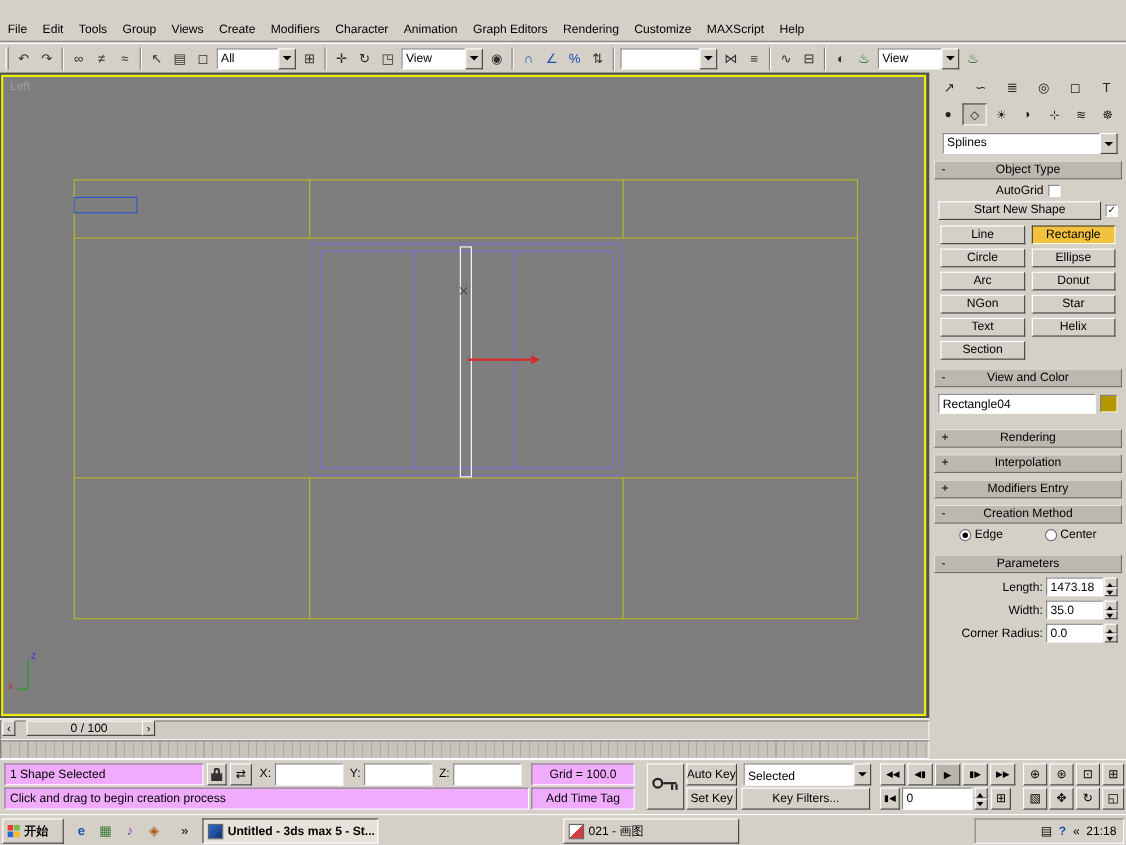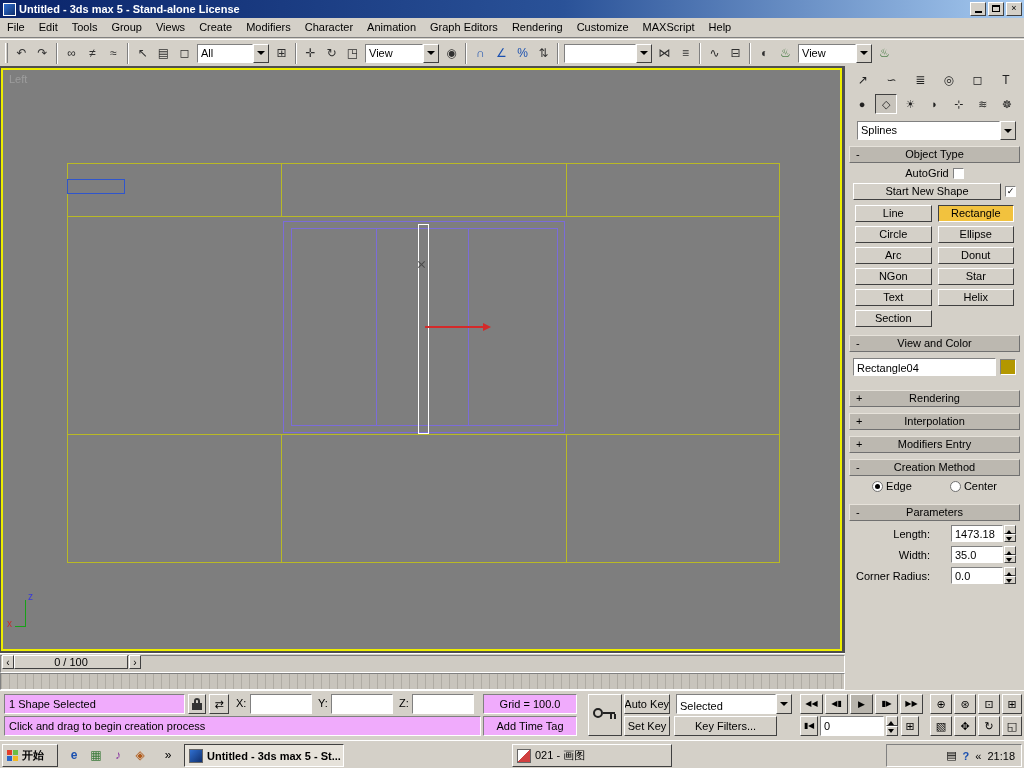--- a/index.html
+++ b/index.html
@@ -56,21 +56,21 @@
   .axis-z { position:absolute; color:#3a3ad8; font-size:10px; }
   .axis-x { position:absolute; color:#c03030; font-size:10px; }
 
   
   #timeslider { position:absolute; left:0; top:653px; width:845px; height:20px; background:#d4d0c8;
     border-top:1px solid #fff; }
   #ts-track { position:absolute; left:0; top:1px; width:845px; height:18px;
     border:1px solid; border-color:#808080 #fff #fff #808080; background:#cfcbc3; }
   .ts-arrow { position:absolute; top:1px; width:12px; height:14px; text-align:center; line-height:13px; font-size:10px;
     border:1px solid; border-color:#fff #404040 #404040 #fff; background:#d4d0c8; }
-  #ts-handle { position:absolute; left:14px; top:1px; width:114px; height:14px; text-align:center; line-height:13px;
+  #ts-handle { position:absolute; left:24px; top:1px; width:114px; height:14px; text-align:center; line-height:13px;
     border:1px solid; border-color:#fff #404040 #404040 #fff; background:#d4d0c8; }
   #trackbar { position:absolute; left:0; top:673px; width:845px; height:17px; background:#c8c4bc;
     border:1px solid; border-color:#808080 #fff #fff #808080;
     background-image:repeating-linear-gradient(90deg,#b0aca4 0 1px,transparent 1px 8px); }
 
   
   #cmdpanel { position:absolute; left:845px; top:66px; width:179px; height:624px; background:#d4d0c8; }
   #cp-tabs, #cp-cats { display:flex; justify-content:space-between; padding:3px 6px 0; }
   .cp-tab { width:24px; height:22px; display:flex; align-items:center; justify-content:center; font-size:12px; color:#222; }
   .cp-cat { width:22px; height:20px; display:flex; align-items:center; justify-content:center; font-size:11px; color:#222; }
@@ -87,21 +87,21 @@
     border:1px solid; border-color:#fff #404040 #404040 #fff; background:#d4d0c8; }
   .ot-btn.active { background:#f2c23e; border-color:#404040 #fff #fff #404040; }
   #name-row { display:flex; align-items:center; margin:6px 8px 0; }
   #name-field { flex:1; height:18px; line-height:16px; padding:1px 3px; }
   #color-swatch { width:16px; height:16px; margin-left:4px; background:#b39700;
     border:1px solid; border-color:#808080 #fff #fff #808080; }
   .radio { width:11px; height:11px; border-radius:50%; background:#fff; border:1px solid #707070;
     display:inline-flex; align-items:center; justify-content:center; margin-right:3px; }
   .radio.sel::after { content:""; width:5px; height:5px; border-radius:50%; background:#000; }
   .param-row { display:flex; align-items:center; justify-content:flex-end; margin:4px 8px 0; }
-  .param-label { margin-right:21px; white-space:nowrap; }
+  .param-label { margin-right:3px; white-space:nowrap; }
   .param-field { width:52px; height:17px; line-height:15px; padding:1px 3px; }
   .spinner { display:inline-flex; flex-direction:column; width:12px; height:17px; margin-left:1px; }
   .sp { flex:1; position:relative; border:1px solid; border-color:#fff #404040 #404040 #fff; background:#d4d0c8; }
   .sp::after { content:""; position:absolute; left:1px; border:3px solid transparent; }
   .sp.up::after { top:1px; border-bottom:4px solid #000; }
   .sp.dn::after { top:2px; border-top:4px solid #000; }
 
   
   #statusbar { position:absolute; left:0; top:690px; width:1024px; height:50px; background:#d4d0c8; border-top:1px solid #fff; }
   .sb { position:absolute; height:20px; line-height:18px; }
@@ -127,27 +127,20 @@
   .winlogo span { width:5px; height:5px; display:block; }
   .ql-icon { width:20px; height:22px; display:flex; align-items:center; justify-content:center; font-size:12px; }
   #tray { display:flex; align-items:center; justify-content:flex-end; padding:0 6px; gap:6px;
     border:1px solid; border-color:#808080 #fff #fff #808080; }
 </style>
 </head>
 <body>
 
 <div id="screen">
 
-  <div id="titlebar">
-    <span id="app-icon"></span>
-    <span id="title-text">Untitled - 3ds max 5 - Stand-alone License</span>
-    <span class="win-btn"><span class="glyph-min"></span></span>
-    <span class="win-btn"><span class="glyph-max"></span></span>
-    <span class="win-btn">×</span>
-  </div>
 
   <div id="menubar">
     <span class="menu-item">File</span>
     <span class="menu-item">Edit</span>
     <span class="menu-item">Tools</span>
     <span class="menu-item">Group</span>
     <span class="menu-item">Views</span>
     <span class="menu-item">Create</span>
     <span class="menu-item">Modifiers</span>
     <span class="menu-item">Character</span>
@@ -402,21 +395,21 @@
     <span class="sb sb-btn" style="left:875px;top:3px;width:23px;font-size:8px">▮▶</span>
     <span class="sb sb-btn" style="left:900px;top:3px;width:23px;font-size:8px">▶▶</span>
     <span class="sb sb-btn" style="left:930px;top:3px;width:22px">⊕</span>
     <span class="sb sb-btn" style="left:954px;top:3px;width:22px">⊛</span>
     <span class="sb sb-btn" style="left:978px;top:3px;width:22px">⊡</span>
     <span class="sb sb-btn" style="left:1002px;top:3px;width:20px">⊞</span>
 
     <span class="sb sb-sunken" style="left:4px;top:25px;width:477px">Click and drag to begin creation process</span>
     <span class="sb sb-sunken" style="left:483px;top:25px;width:94px;text-align:center">Add Time Tag</span>
     <span class="sb sb-btn" style="left:624px;top:25px;width:46px">Set Key</span>
-    <span class="sb sb-btn" style="left:674px;top:25px;width:103px">Key Filters...</span>
+    <span class="sb sb-btn" style="left:674px;top:25px;width:117px">Key Filters...</span>
     <span class="sb sb-btn" style="left:800px;top:25px;width:18px;font-size:8px">▮◀</span>
     <span class="sb sb-field" style="left:820px;top:25px;width:64px">0</span>
     <span class="spinner sb" style="left:885px;top:25px">
         <span class="sp up"></span>
         <span class="sp dn"></span>
       </span>
     <span class="sb sb-btn" style="left:901px;top:25px;width:18px">⊞</span>
     <span class="sb sb-btn" style="left:930px;top:25px;width:22px">▧</span>
     <span class="sb sb-btn" style="left:954px;top:25px;width:22px">✥</span>
     <span class="sb sb-btn" style="left:978px;top:25px;width:22px">↻</span>

